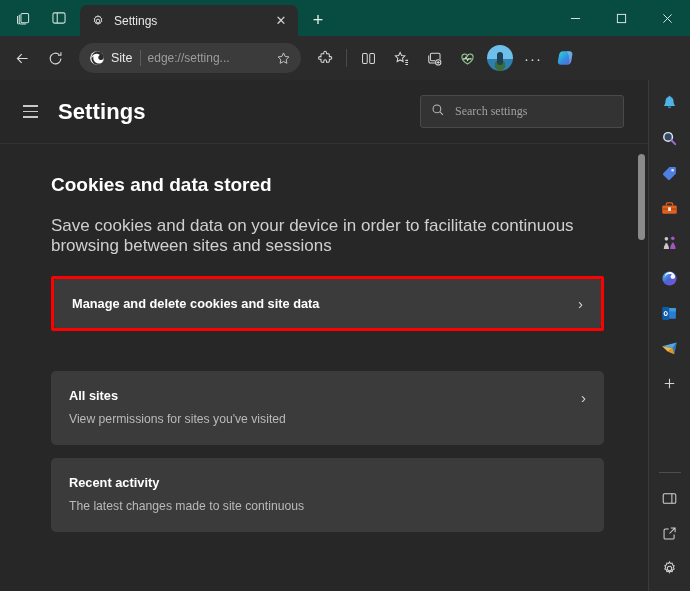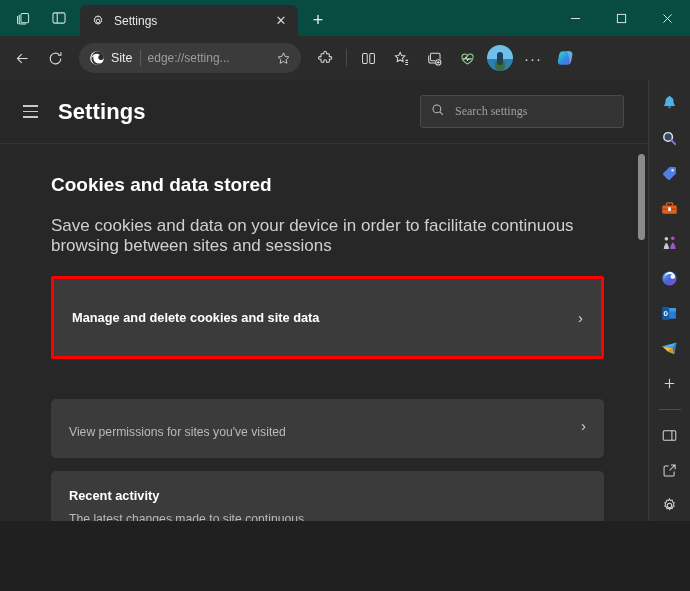--- a/index.html
+++ b/index.html
@@ -6,21 +6,21 @@
   html, body {
     width: 690px; height: 591px;
     overflow: hidden;
     background: #202020;
     font-family: "Liberation Sans", sans-serif;
   }
 
   
   .window {
     position: relative;
-    width: 690px; height: 521px;
+    width: 690px; height: 591px;
     background: #272727;
     display: flex;
     flex-direction: column;
   }
 
   
   .titlebar {
     height: 36px;
     background: #084c41;
     display: flex;
@@ -226,21 +226,21 @@
     color: #cfcfcf;
     font-size: 17px;
     line-height: 20px;
     max-width: 575px;
     margin-bottom: 20px;
   }
 
   .card {
     background: #3b3b3b;
     border-radius: 5px;
-    padding: 30px 18px;
+    padding: 16px 18px;
     display: flex;
     align-items: center;
     min-height: 42px;
   }
   .card-text { flex: 1 1 auto; min-width: 0; }
   .card-title {
     color: #ffffff;
     font-size: 12.8px;
     font-weight: 700;
   }
@@ -471,20 +471,21 @@
               </div>
               <div class="chev">›</div>
             </div>
           </div>
         </div>
 
         <div>
           <div class="card-stack">
             <div class="card card-tall">
               <div class="card-text">
+                <div class="card-title">All sites</div>
                 <div class="card-sub">View permissions for sites you've visited</div>
               </div>
               <div class="chev">›</div>
             </div>
             <div class="card card-tall">
               <div class="card-text">
                 <div class="card-title">Recent activity</div>
                 <div class="card-sub">The latest changes made to site continuous</div>
               </div>
               <div class="chev"></div>

